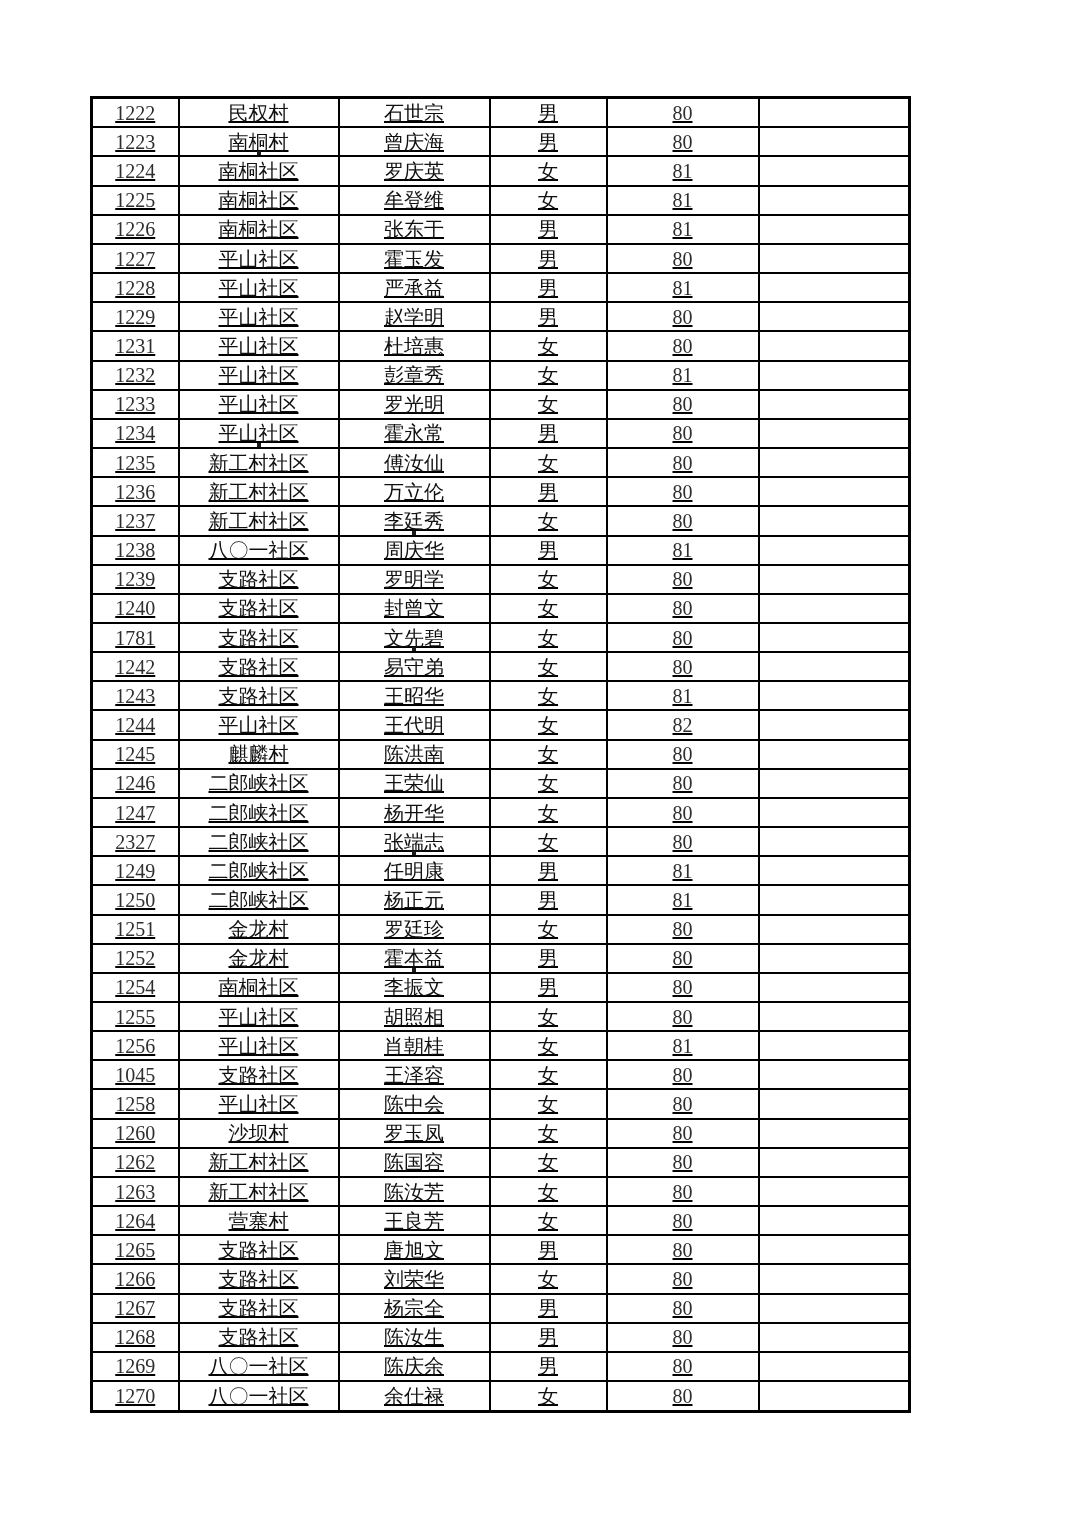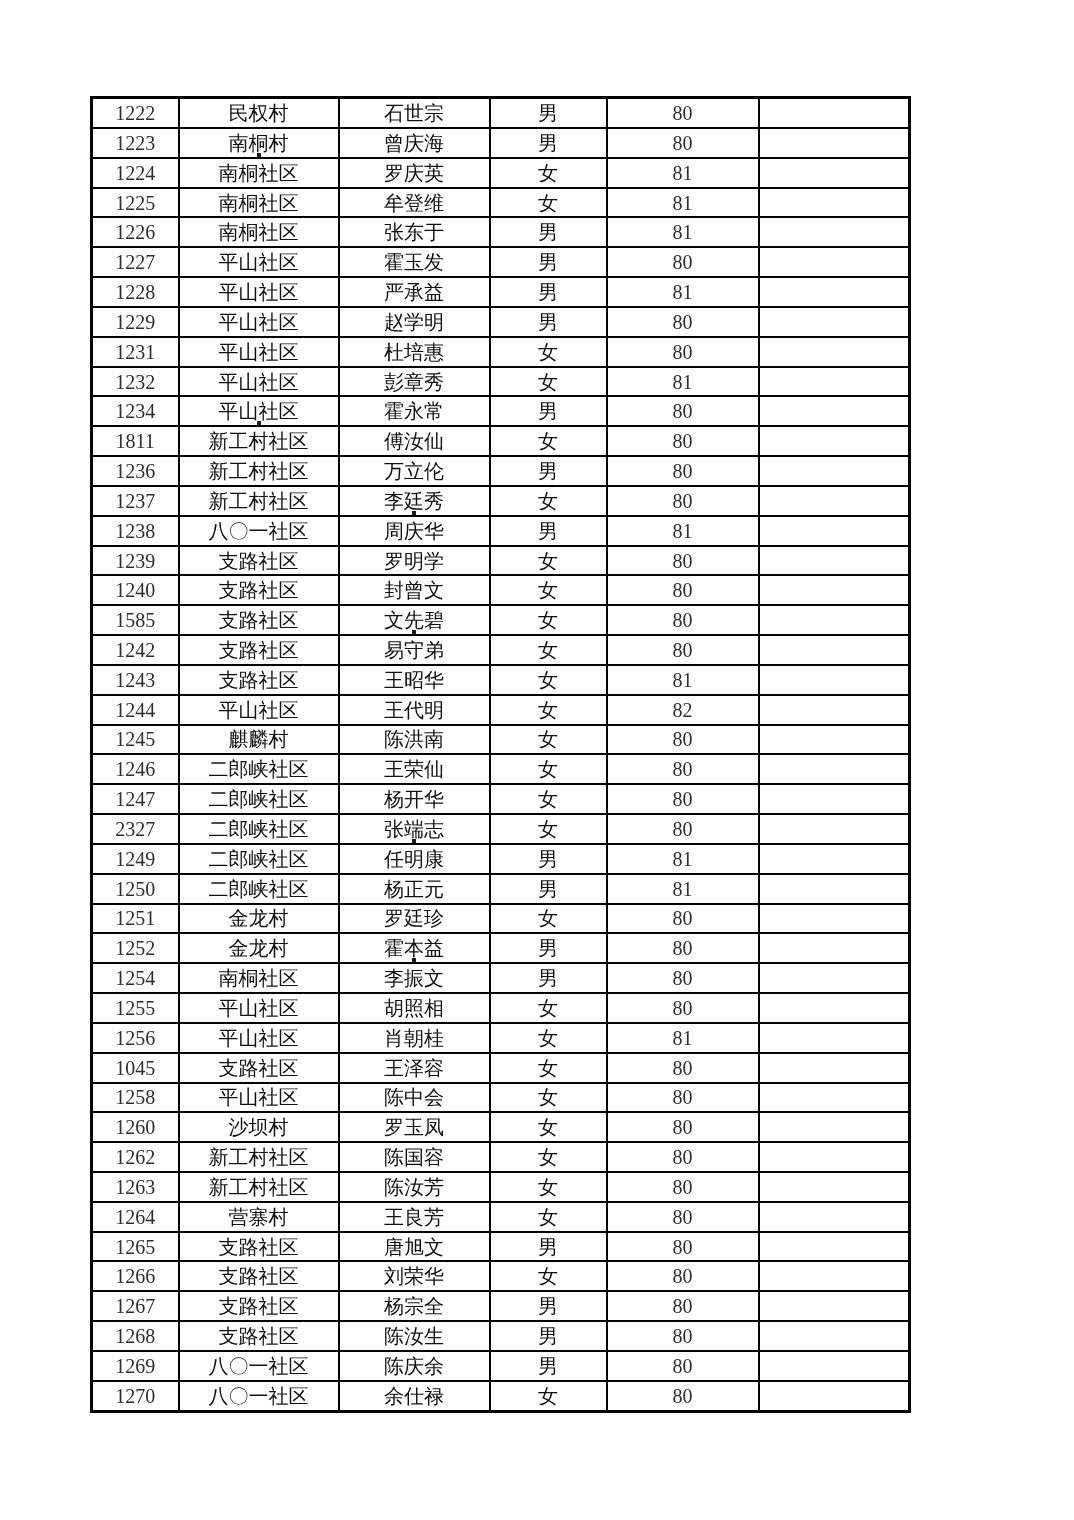--- a/index.html
+++ b/index.html
@@ -19,20 +19,21 @@
   }
   table.roster {
     position: absolute;
     left: 90px;
     top: 96px;
     width: 818px;
     height: 1317px;
     border-collapse: collapse;
     table-layout: fixed;
     border: 3px solid #000000;
+    text-decoration: underline;
   }
   table.roster td {
     border: 2px solid #000000;
     text-align: center;
     vertical-align: middle;
     padding: 0;
     font-size: 20px;
     line-height: 1;
     overflow: hidden;
     position: relative;
@@ -138,29 +139,37 @@
         </tr>
         <tr>
           <td class="col-number">1232</td>
           <td class="col-village">平山社区</td>
           <td class="col-name">彭章秀</td>
           <td class="col-gender">女</td>
           <td class="col-age">81</td>
           <td class="col-empty"></td>
         </tr>
         <tr>
+          <td class="col-number">1233</td>
+          <td class="col-village">平山社区</td>
+          <td class="col-name">罗光明</td>
+          <td class="col-gender">女</td>
+          <td class="col-age">80</td>
+          <td class="col-empty"></td>
+        </tr>
+        <tr>
           <td class="col-number">1234</td>
           <td class="col-village">平山社区<span class="ink-dot"></span></td>
           <td class="col-name">霍永常</td>
           <td class="col-gender">男</td>
           <td class="col-age">80</td>
           <td class="col-empty"></td>
         </tr>
         <tr>
-          <td class="col-number">1811</td>
+          <td class="col-number">1235</td>
           <td class="col-village">新工村社区</td>
           <td class="col-name">傅汝仙</td>
           <td class="col-gender">女</td>
           <td class="col-age">80</td>
           <td class="col-empty"></td>
         </tr>
         <tr>
           <td class="col-number">1236</td>
           <td class="col-village">新工村社区</td>
           <td class="col-name">万立伦</td>
@@ -194,21 +203,21 @@
         </tr>
         <tr>
           <td class="col-number">1240</td>
           <td class="col-village">支路社区</td>
           <td class="col-name">封曾文</td>
           <td class="col-gender">女</td>
           <td class="col-age">80</td>
           <td class="col-empty"></td>
         </tr>
         <tr>
-          <td class="col-number">1585</td>
+          <td class="col-number">1781</td>
           <td class="col-village">支路社区</td>
           <td class="col-name">文先碧<span class="ink-dot"></span></td>
           <td class="col-gender">女</td>
           <td class="col-age">80</td>
           <td class="col-empty"></td>
         </tr>
         <tr>
           <td class="col-number">1242</td>
           <td class="col-village">支路社区</td>
           <td class="col-name">易守弟</td>

